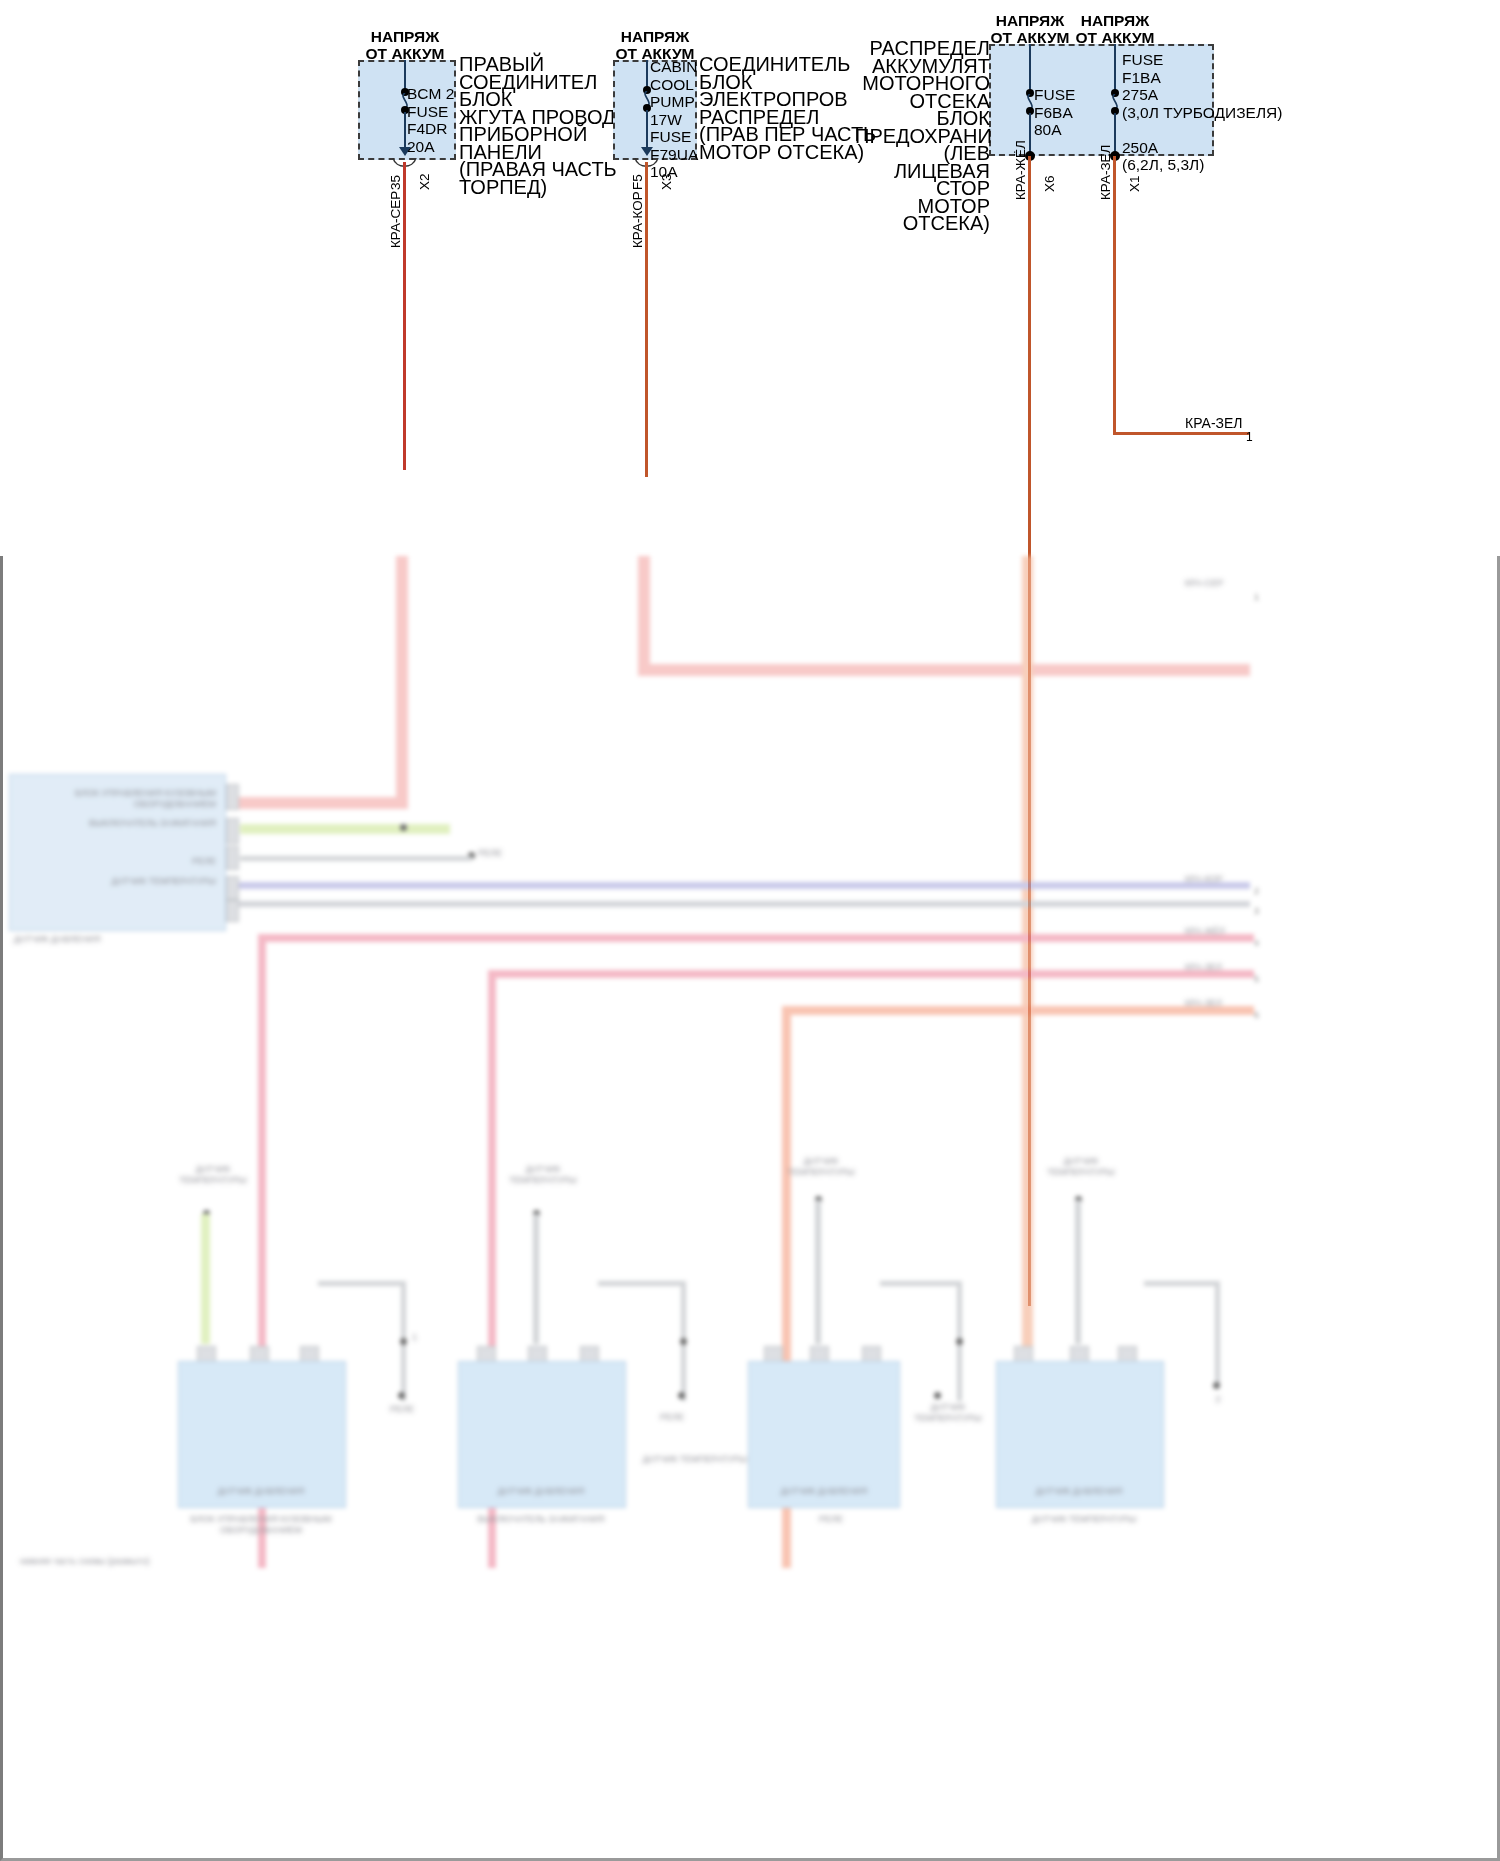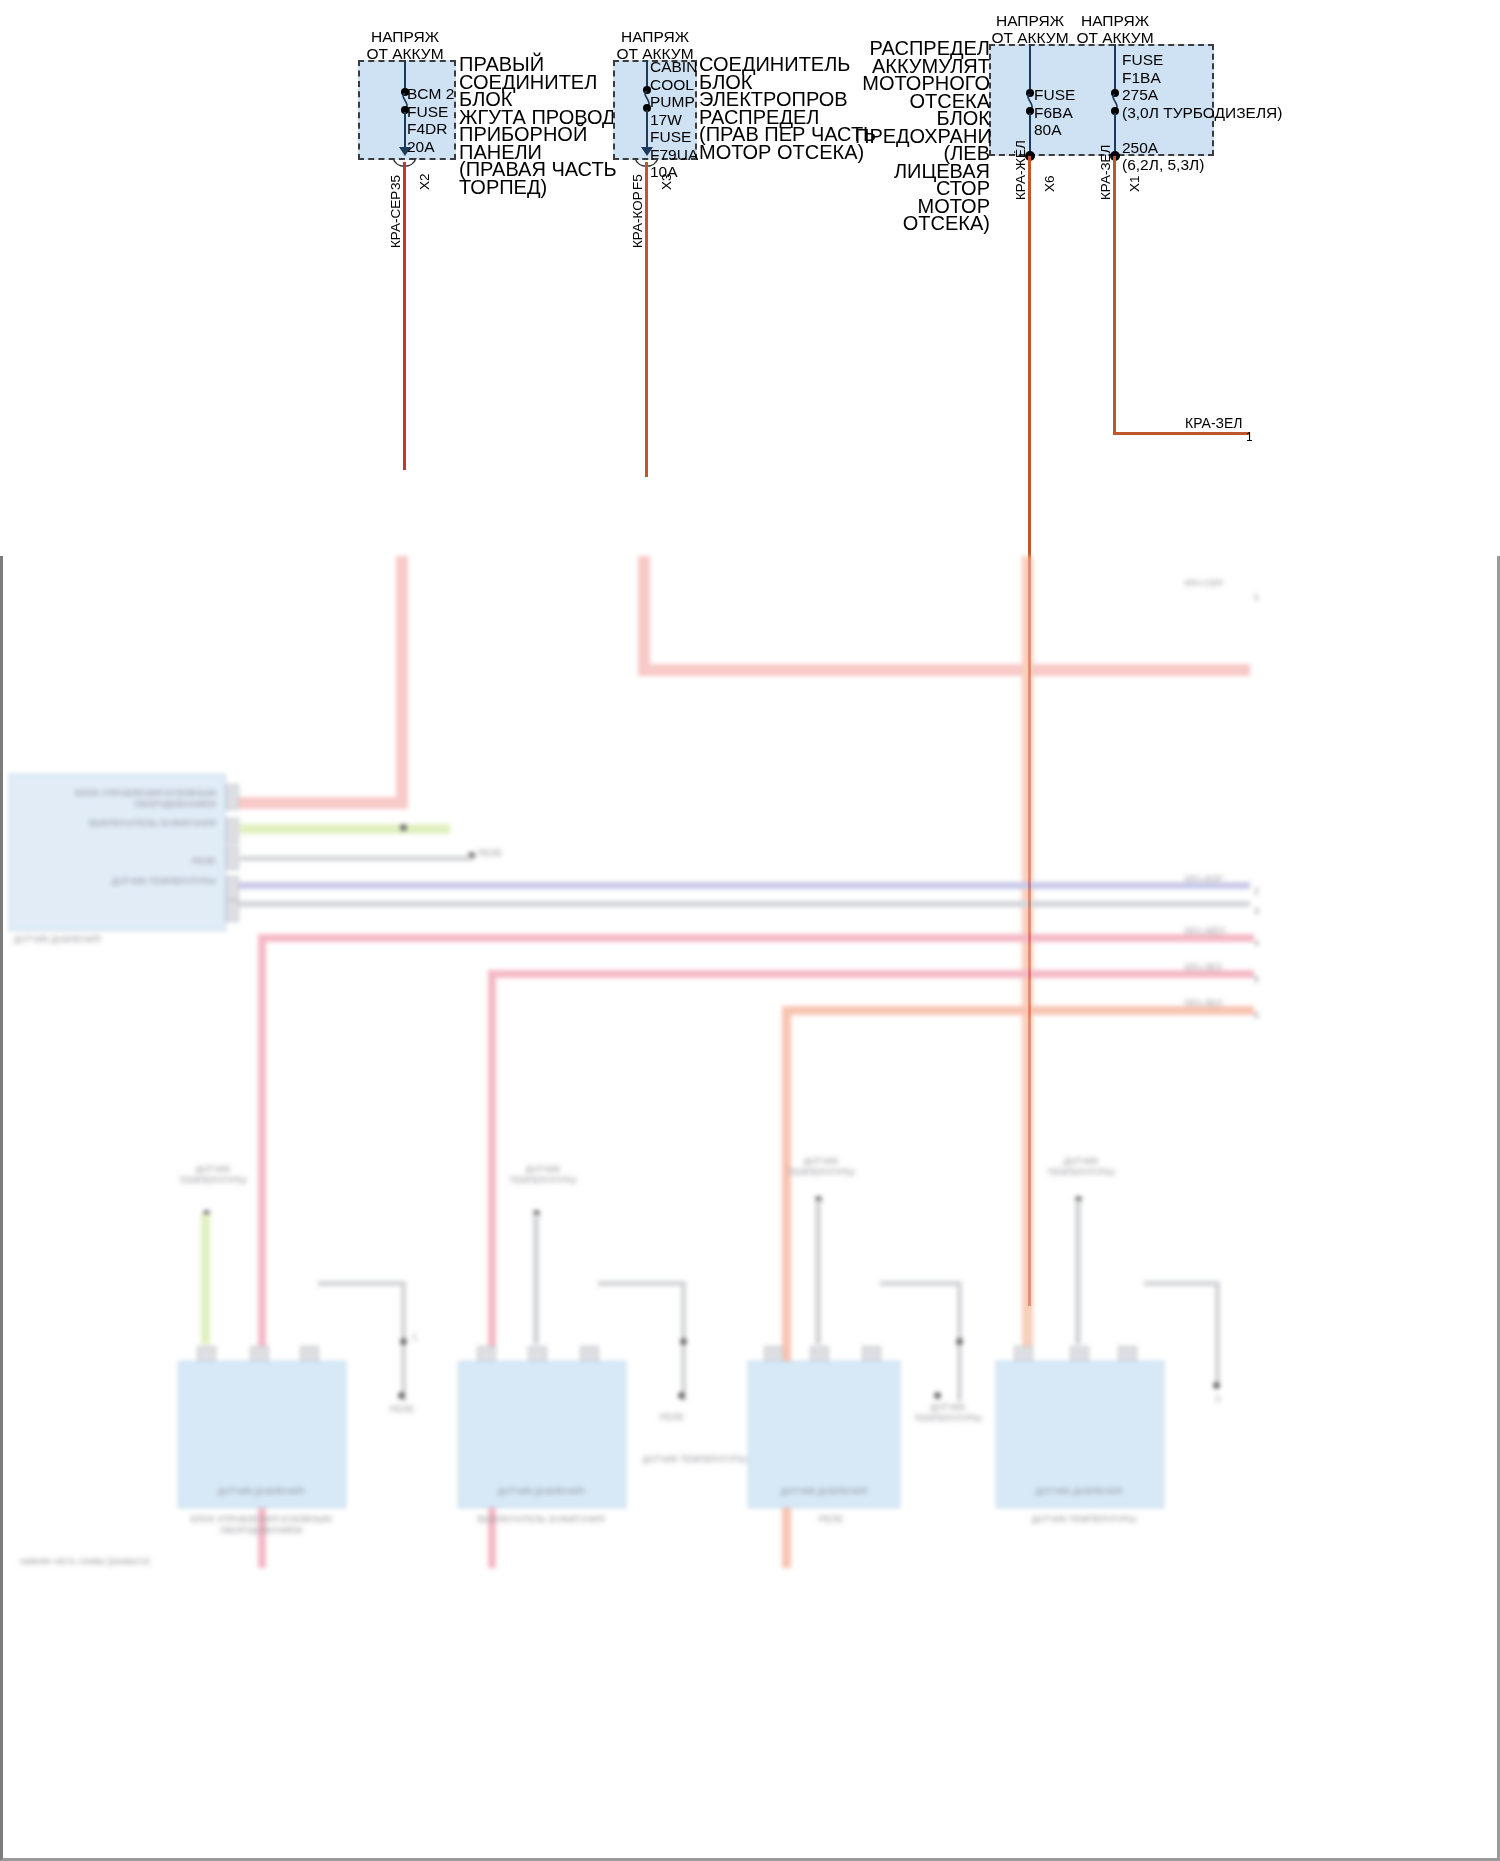--- a/index.html
+++ b/index.html
@@ -3,21 +3,21 @@
 <meta charset="utf-8">
 <style>
   html,body{margin:0;padding:0;background:#ffffff;}
   body{font-family:"Liberation Sans","DejaVu Sans",sans-serif;}
   #page{position:relative;width:1500px;height:1861px;background:#fff;overflow:hidden;}
 
   
   #topzone{position:absolute;left:0;top:0;width:1500px;height:556px;background:#fff;}
 
   .fusebox{position:absolute;background:#cfe2f3;border:2px dashed #3b3b3b;box-sizing:border-box;}
-  .supply-lbl{position:absolute;font-size:15.5px;line-height:17px;color:#000;text-align:center;white-space:pre-line;font-weight:400;}
+  .supply-lbl{position:absolute;font-size:15.5px;line-height:17px;color:#000;text-align:center;white-space:pre-line;font-weight:700;}
   .side-lbl{position:absolute;font-size:20px;line-height:17.5px;color:#000;white-space:pre-line;}
   .side-lbl.left{text-align:right;}
   .side-lbl.right{text-align:left;}
   .fuse-txt{position:absolute;font-size:15.5px;line-height:17.5px;color:#000;white-space:pre-line;text-align:left;}
 
   .vline{position:absolute;background:#1b3a5c;width:1.6px;}
   .dot{position:absolute;width:8px;height:8px;background:#000;border-radius:50%;}
   .fusecurve{position:absolute;}
   .arrow{position:absolute;width:0;height:0;border-left:6px solid transparent;border-right:6px solid transparent;border-top:9px solid #1b3a5c;}
   .connshoe{position:absolute;}

